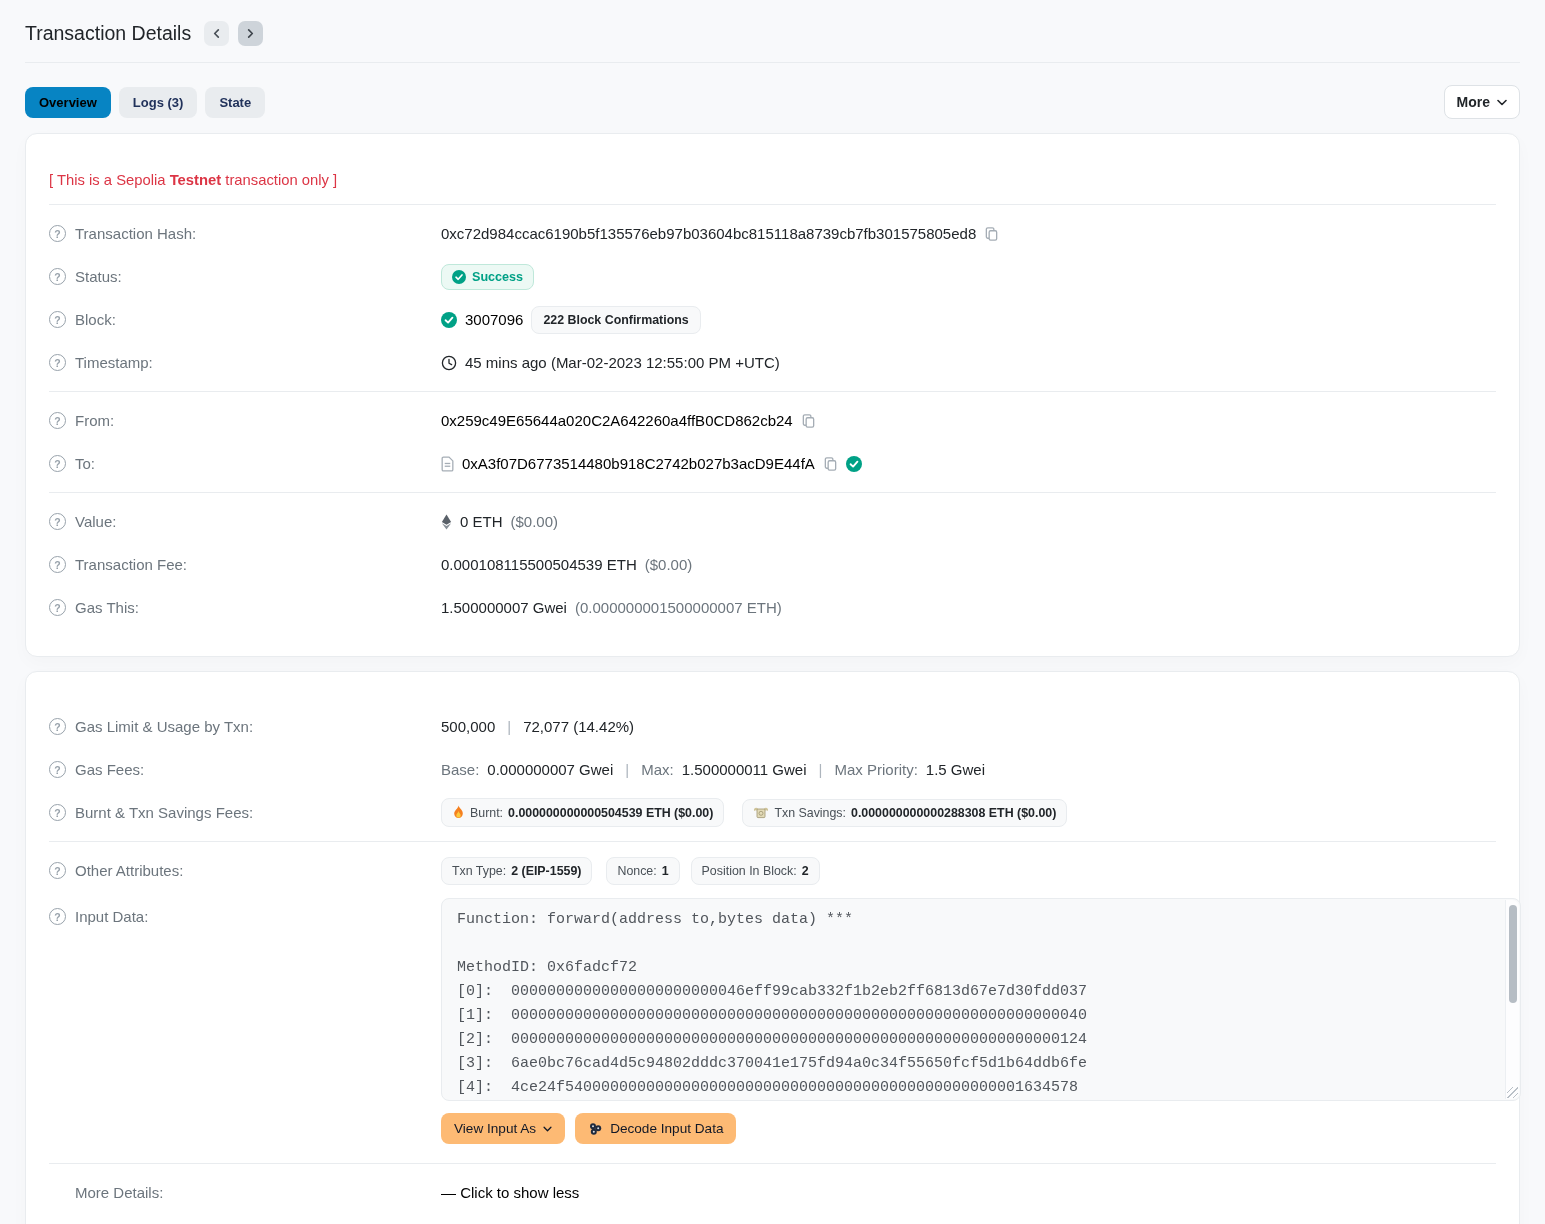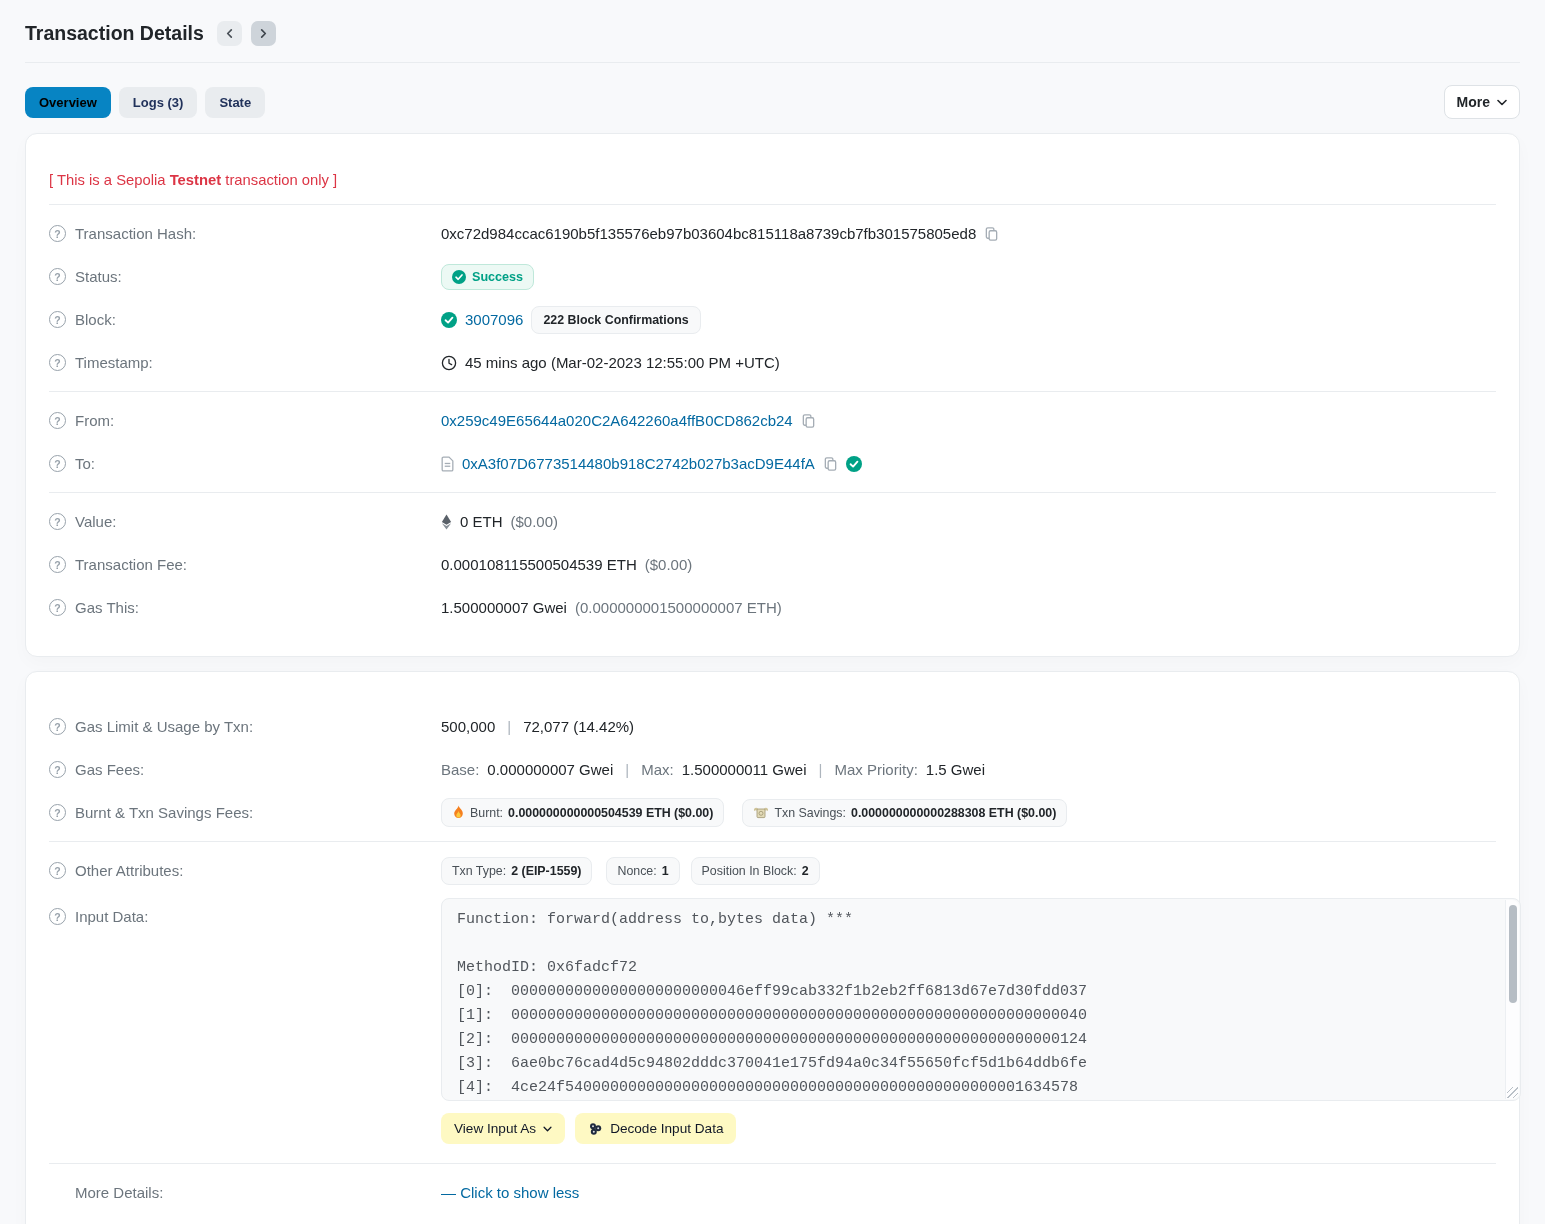--- a/index.html
+++ b/index.html
@@ -2,21 +2,21 @@
 <html><head>
 <meta charset="utf-8">
 <style>
   * { margin:0; padding:0; box-sizing:border-box; }
   html,body { width:1545px; min-height:1224px; background:#f8f9fb; }
   body { font-family:"Liberation Sans","DejaVu Sans",sans-serif; font-size:15px; color:#212529; }
   .page { padding:0 25px 20px; }
 
   
   .page-header { display:flex; align-items:center; gap:9px; padding:21px 0 16px; border-bottom:1px solid #e9ecef; }
-  .page-title { font-size:19.5px; font-weight:700; color:#212529; margin-right:4px; }
+  .page-title { font-size:19.5px; font-weight:400; color:#212529; margin-right:4px; }
   .nav-btn { width:25px; height:25px; border:none; border-radius:7px; background:#e9ecef; color:#495057;
              display:flex; align-items:center; justify-content:center; cursor:pointer; }
   .nav-btn.next { background:#ced4da; color:#3d444b; }
 
   
   .toolbar { display:flex; align-items:center; justify-content:space-between; margin-top:22px; }
   .tabs { display:flex; gap:8px; }
   .tab { border:none; border-radius:8px; padding:8px 14px; font-size:13px; font-weight:600; background:#e9ecef; color:#21325b; cursor:pointer; font-family:inherit; }
   .tab.active { background:#0784c3; color:#000000; }
   .more-btn { display:flex; align-items:center; gap:7px; background:#fff; border:1px solid #dee2e6; border-radius:8px;
@@ -34,21 +34,21 @@
   .row { display:flex; align-items:center; min-height:43px; }
   .row.top { align-items:flex-start; }
   .row.top .row-label { padding-top:10px; }
   .row-label { width:392px; flex:0 0 392px; display:flex; align-items:center; gap:9px; color:#6c757d; }
   .row-label.no-icon { padding-left:26px; }
   .help-icon { width:17px; height:17px; flex:0 0 17px; border:1.4px solid #98a2ab; border-radius:50%; color:#98a2ab;
                font-size:10.5px; font-weight:700; display:flex; align-items:center; justify-content:center; cursor:pointer; }
   .row-value { display:flex; align-items:center; gap:8px; flex-wrap:wrap; color:#212529; }
   .muted { color:#6c757d; }
   .sep { color:#adb5bd; padding:0 4px; }
-  .link { color:#0369a1; text-decoration:none; cursor:pointer; }
+  .link { color:#000000; text-decoration:none; cursor:pointer; }
 
   .icon-btn { background:none; border:none; padding:0; display:flex; align-items:center; cursor:pointer; color:#a5adb5; }
 
   .badge-success { display:inline-flex; align-items:center; gap:6px; background:#ecf9f4; border:1px solid #bfe8da;
                    color:#00a186; border-radius:8px; padding:5px 10px; font-size:12.6px; font-weight:600; }
   .badge-gray { display:inline-flex; align-items:center; gap:5px; background:#f8f9fa; border:1px solid #e9ecef;
                 border-radius:8px; padding:6px 10px; font-size:12.4px; color:#495057; }
   .badge-gray b { color:#212529; font-weight:700; }
   .badge-confirm { font-weight:700; color:#212529; padding:6px 11px; }
 
@@ -57,21 +57,21 @@
                height:203px; overflow:hidden; padding:9px 34px 0 15px; width:1080px;
                font-family:"Liberation Mono","DejaVu Sans Mono",monospace; font-size:15px; color:#51565c; }
   .code-line { white-space:pre; line-height:24px; min-height:24px; }
   .scroll-track { position:absolute; top:1px; right:1px; bottom:1px; width:14px; background:#fdfdfe;
                   border-left:1px solid #eceff2; border-radius:0 7px 7px 0; cursor:pointer; }
   .scroll-thumb { position:absolute; top:5px; left:2.5px; width:8px; height:98px; background:#b6bdc4; border-radius:4px; cursor:grab; }
   .resize-grip { position:absolute; right:2px; bottom:2px; width:11px; height:11px;
                  background:repeating-linear-gradient(-45deg, transparent 0 3px, #b9c0c7 3px 4px); cursor:nwse-resize; }
 
   .input-actions { display:flex; gap:10px; margin:12px 0 4px; }
-  .btn-gray { display:flex; align-items:center; gap:7px; background:#fef9c3; border:none; border-radius:8px;
+  .btn-gray { display:flex; align-items:center; gap:7px; background:#fdba74; border:none; border-radius:8px;
               padding:8px 13px; font-size:13.6px; font-weight:500; color:#111827; cursor:pointer; font-family:inherit; }
 
   .flame { width:13px; height:15px; }
   .wings { width:16px; height:13px; }
 </style>
 </head>
 <body>
 
 <div class="page">
 

